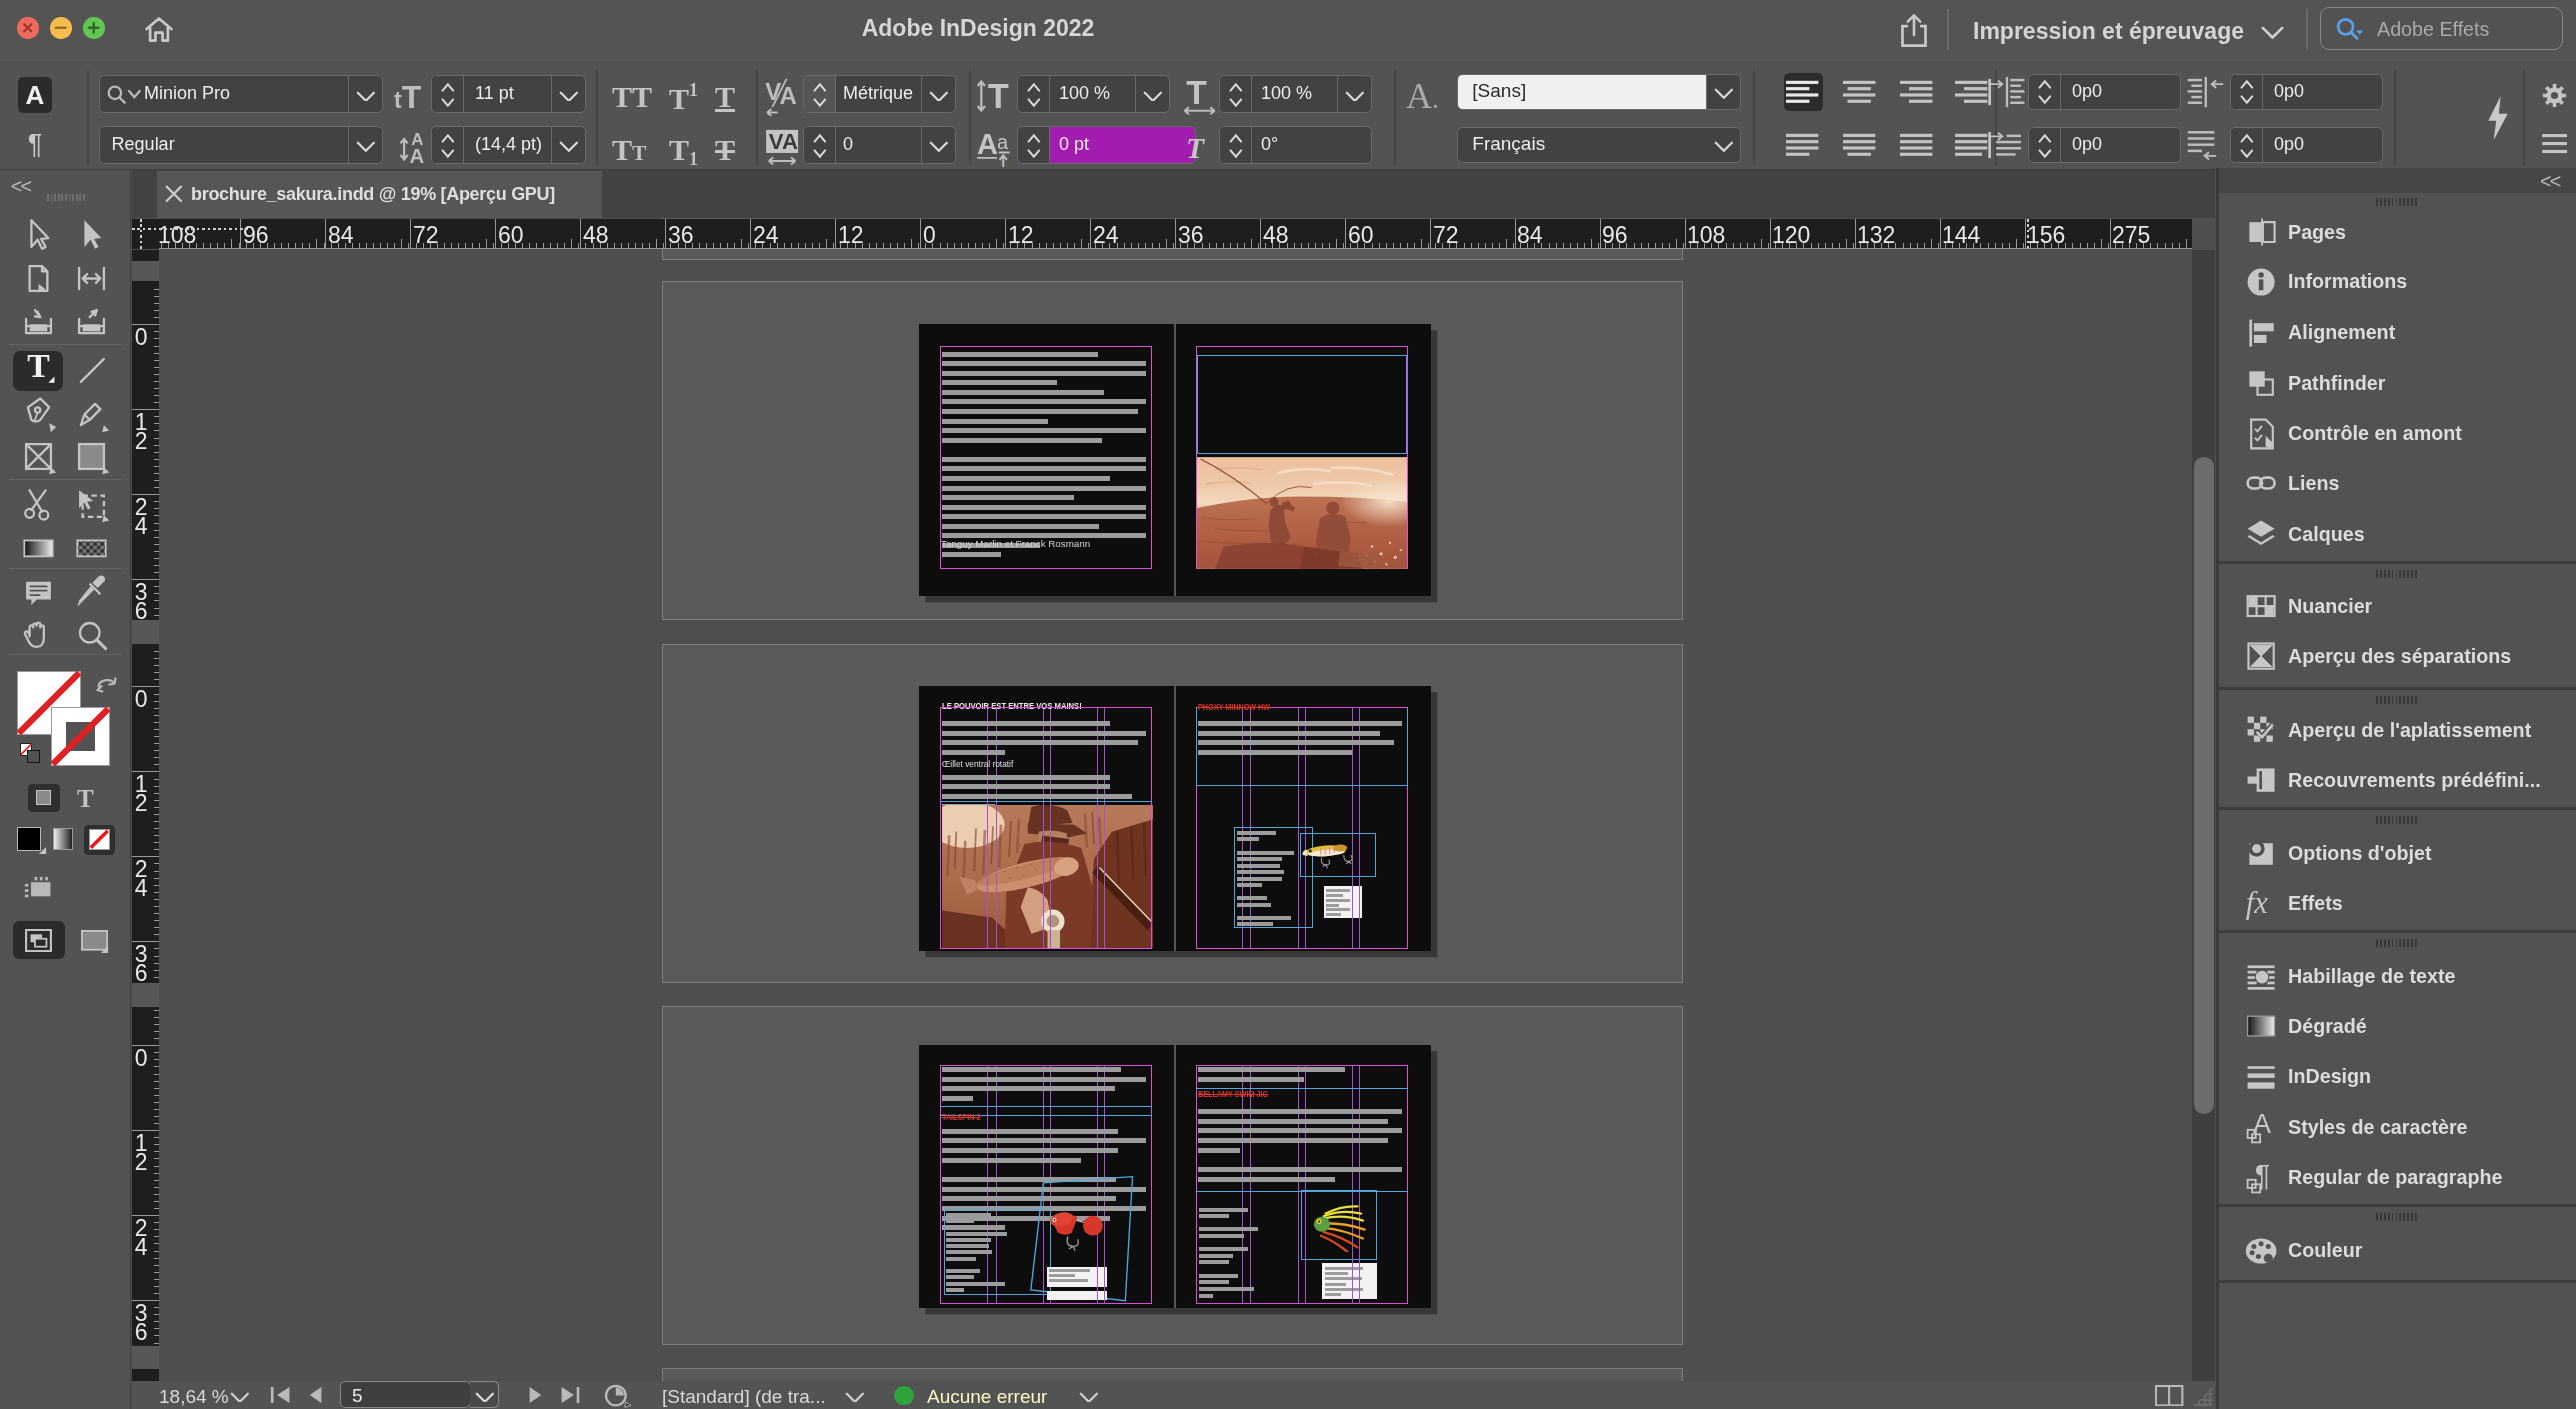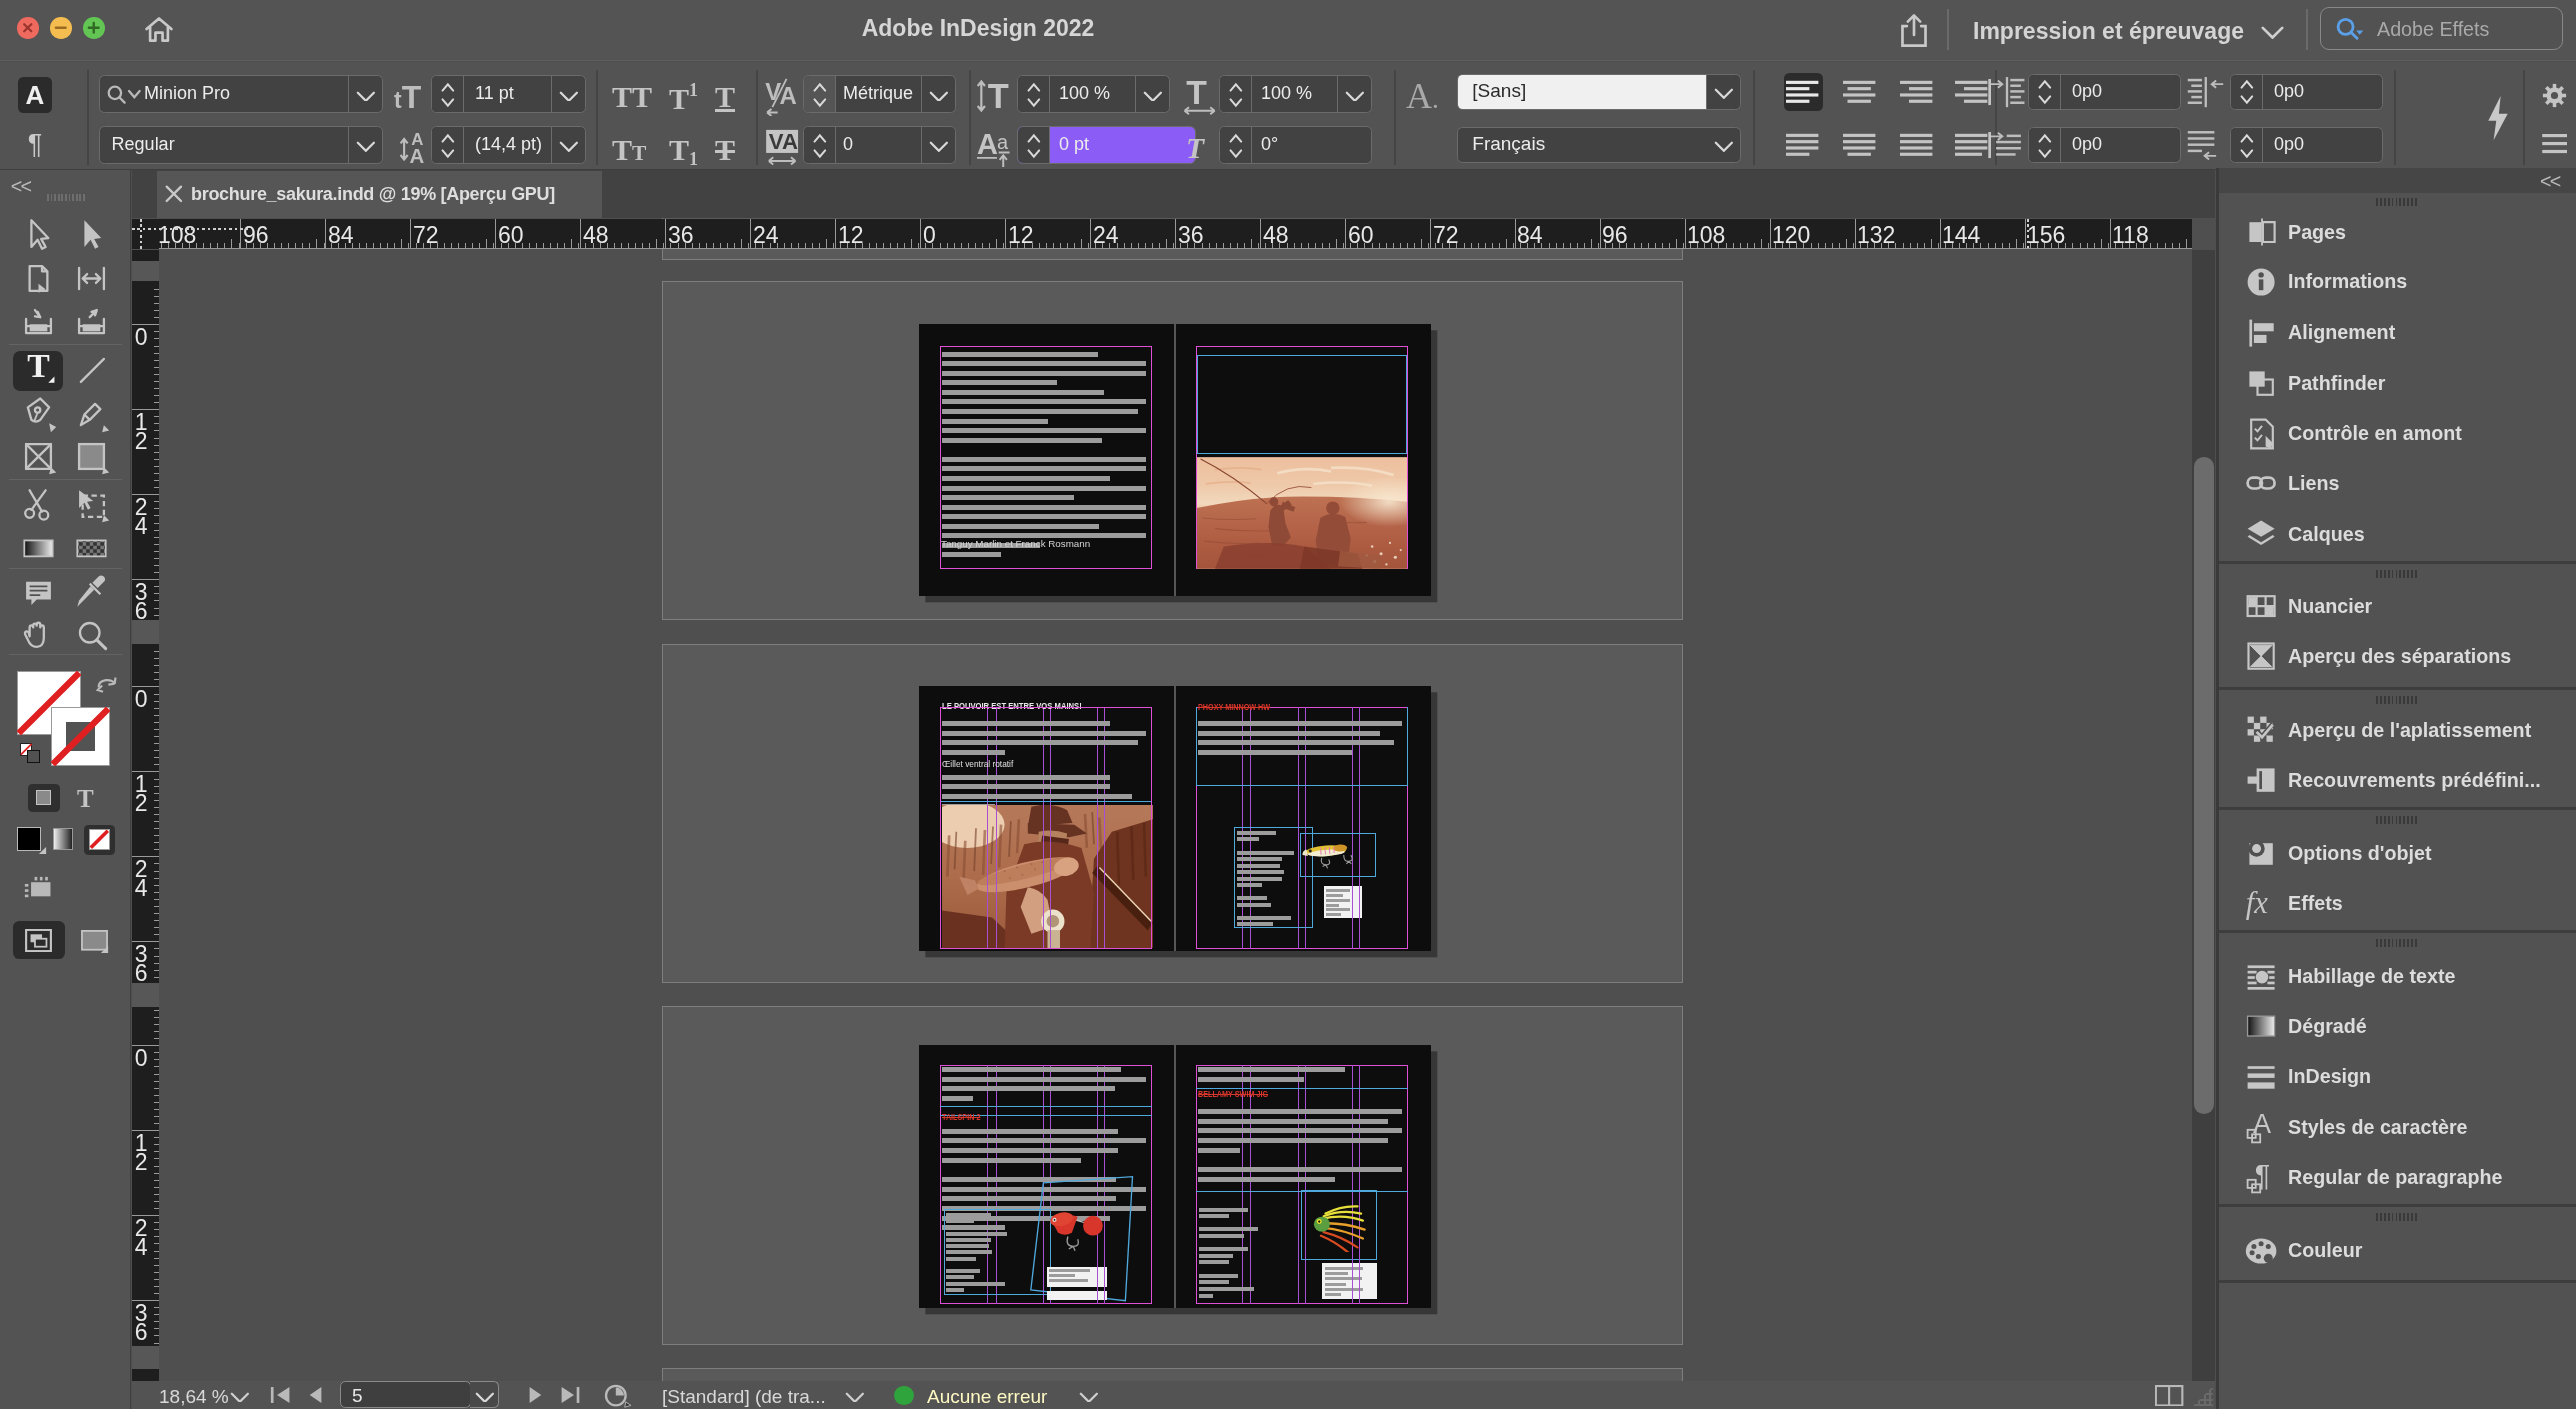--- a/index.html
+++ b/index.html
@@ -160,21 +160,21 @@
         <path d="M2 2 L11 11 L20 2" stroke="#d9d9d9" stroke-width="2.5" fill="none" stroke-linecap="round"></path>
       </svg>
       <div class="abs" style="left:41px;top:50%;transform:translateY(-54%);font-size:18px;color:#ececec;white-space:nowrap">100 %</div>
     </div>
     <svg class="abs" style="left:977px;top:67px" width="38" height="38" viewBox="0 0 42 42">
       <text x="0" y="28" fill="#c4c4c4" font-size="32px" font-weight="bold" font-family="Liberation Sans">A</text>
       <text x="22" y="22" fill="#c4c4c4" font-size="22px" font-family="Liberation Sans">a</text>
       <path d="M0 32 L22 32 M24 26 L36 26" stroke="#bdbdbd" stroke-width="2"></path>
       <path d="M29 42 L29 30 M25 34 L29 29 L33 34" stroke="#bdbdbd" stroke-width="2.2" fill="none"></path>
     </svg>
-    <div class="abs" style="left:1017px;top:64px;width:179px;height:38px;background:#8b5cf6;border:1.8px solid #6b6b6b;border-radius:6px;overflow:hidden">
+    <div class="abs" style="left:1017px;top:64px;width:179px;height:38px;background:#a21caf;border:1.8px solid #6b6b6b;border-radius:6px;overflow:hidden">
       <div class="abs" style="left:0;top:0;width:32px;height:38px;background:#424242;border-right:1.8px solid #6b6b6b"></div>
       <svg class="abs" style="left:6.3px;top:2.7px" width="19.7" height="32" viewBox="0 0 22 36">
         <path d="M5 13 L11 6 L17 13" stroke="#d9d9d9" stroke-width="2.3" fill="none" stroke-linecap="round"></path>
         <path d="M5 23 L11 30 L17 23" stroke="#d9d9d9" stroke-width="2.3" fill="none" stroke-linecap="round"></path>
       </svg>
       <div class="abs" style="left:41px;top:50%;transform:translateY(-54%);font-size:18px;color:#ececec;white-space:nowrap">0 pt</div>
     </div>
     <svg class="abs" style="left:1181px;top:15px" width="39" height="39" viewBox="0 0 44 44">
       <text x="6" y="30" fill="#c4c4c4" font-size="38px" font-weight="bold" font-family="Liberation Sans">T</text>
       <path d="M4 38 L38 38 M4 38 L9 34 M4 38 L9 42 M38 38 L33 34 M38 38 L33 42" stroke="#bdbdbd" stroke-width="2.2" fill="none"></path>
@@ -853,21 +853,21 @@
     <div class="abs" style="left:1555px;top:2.7px;font-size:23px;color:#e8e8e8">108</div>
     <div class="abs" style="left:1553px;top:0;width:1.4px;height:30px;background:#9a9a9a"></div>
     <div class="abs" style="left:1640px;top:2.7px;font-size:23px;color:#e8e8e8">120</div>
     <div class="abs" style="left:1638px;top:0;width:1.4px;height:30px;background:#9a9a9a"></div>
     <div class="abs" style="left:1725px;top:2.7px;font-size:23px;color:#e8e8e8">132</div>
     <div class="abs" style="left:1723px;top:0;width:1.4px;height:30px;background:#9a9a9a"></div>
     <div class="abs" style="left:1810px;top:2.7px;font-size:23px;color:#e8e8e8">144</div>
     <div class="abs" style="left:1808px;top:0;width:1.4px;height:30px;background:#9a9a9a"></div>
     <div class="abs" style="left:1895px;top:2.7px;font-size:23px;color:#e8e8e8">156</div>
     <div class="abs" style="left:1893px;top:0;width:1.4px;height:30px;background:#9a9a9a"></div>
-    <div class="abs" style="left:1980px;top:2.7px;font-size:23px;color:#e8e8e8">118</div>
+    <div class="abs" style="left:1980px;top:2.7px;font-size:23px;color:#e8e8e8">275</div>
     <div class="abs" style="left:1978px;top:0;width:1.4px;height:30px;background:#9a9a9a"></div>
     <div class="abs" style="left:1895px;top:0;width:1.8px;height:30px;background:repeating-linear-gradient(180deg,#d0d0d0 0 2.7px,transparent 2.7px 5.4px)"></div>
   </div>
 <div class="abs" style="left:132px;top:219px;width:27px;height:30px;background:#1e1e1e"></div>
 <div class="abs" style="left:140px;top:219px;width:1.8px;height:29.5px;background:repeating-linear-gradient(180deg,#cfcfcf 0 2.7px,transparent 2.7px 5.4px)"></div>
 <div class="abs" style="left:132px;top:228px;width:116px;height:1.8px;background:repeating-linear-gradient(90deg,#cfcfcf 0 2.7px,transparent 2.7px 5.4px)"></div>
 <div class="abs" style="left:132px;top:250px;width:27px;height:1134px;background:#575757;overflow:hidden">
     <div class="abs" style="left:0;top:0px;width:27px;height:10.7px;background:#1e1e1e"></div>
     <div class="abs" style="left:0;top:31px;width:27px;height:339px;background:#1e1e1e"></div>
     <div class="abs" style="left:21.5px;top:39px;width:5.4px;height:1.4px;background:#9a9a9a"></div>

